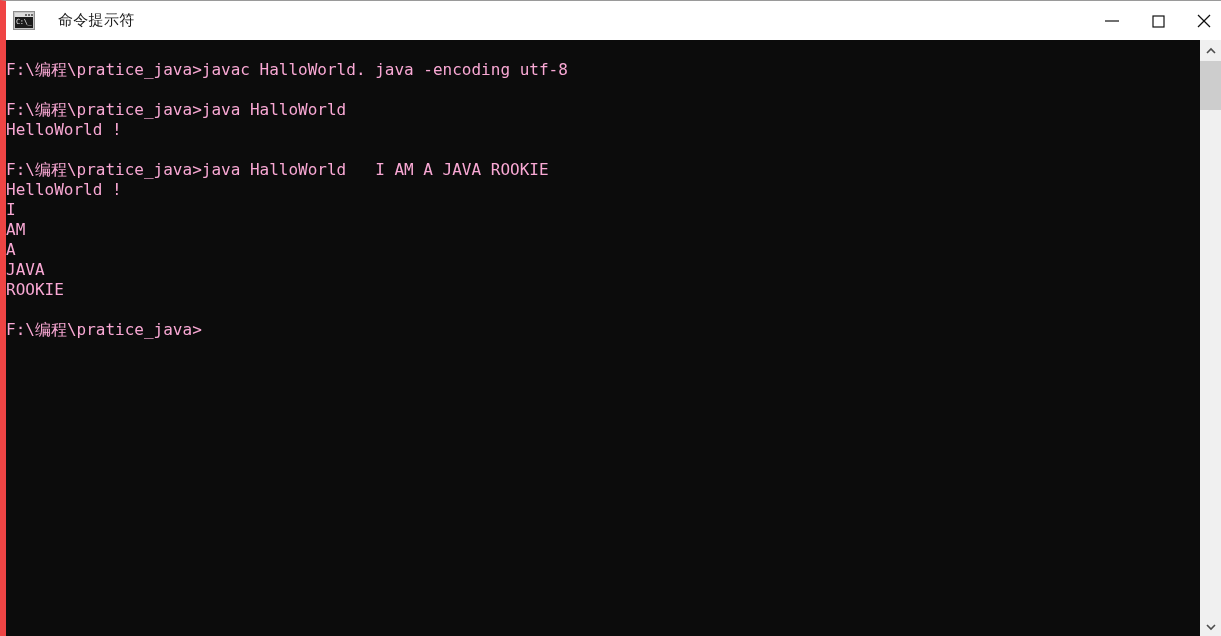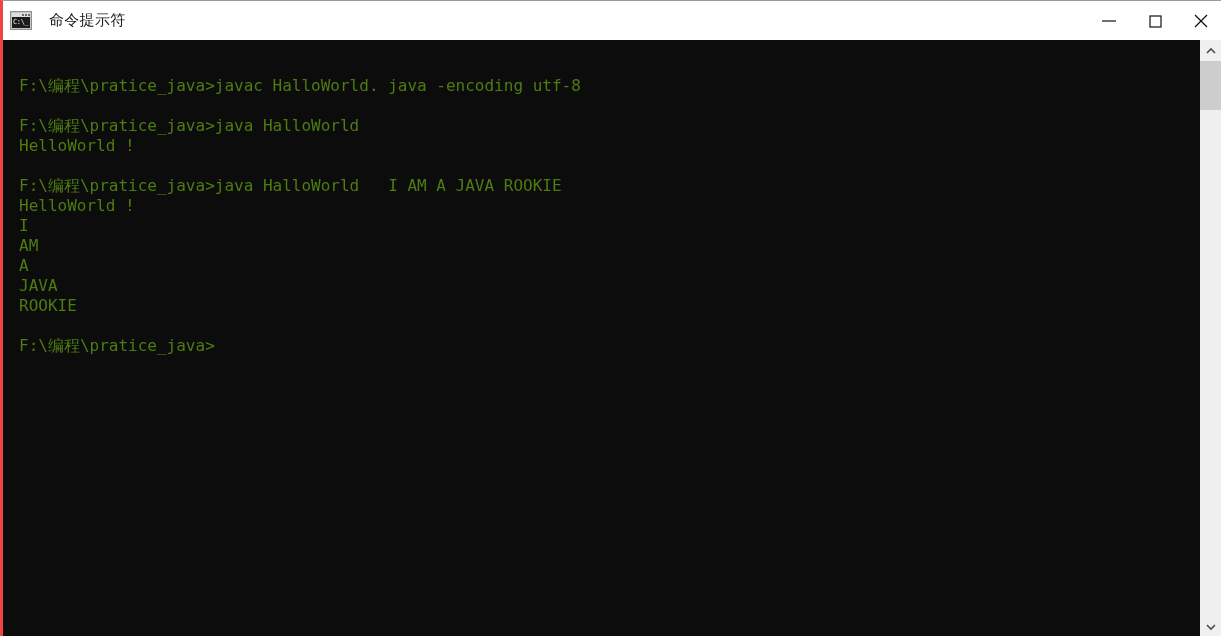--- a/index.html
+++ b/index.html
@@ -13,21 +13,21 @@
     overflow: hidden;
     font-family: "Liberation Sans", sans-serif;
   }
 
   #window {
     position: relative;
     width: 1221px;
     height: 636px;
     background: #ffffff;
     border-top: 1px solid #9a9a9a;
-    border-left: 3px solid #ef4444;
+    border-left: 6px solid #ef4444;
     box-sizing: border-box;
     overflow: hidden;
   }
 
   
   #titlebar {
     position: absolute;
     top: 0;
     left: 0;
     width: 1221px;
@@ -91,21 +91,21 @@
     font-size: 7px;
     line-height: 11px;
     letter-spacing: -0.4px;
     padding-left: 1px;
     box-sizing: border-box;
     white-space: nowrap;
     overflow: hidden;
   }
 
   #window-title {
-    margin-left: 17px;
+    margin-left: 23px;
     font-size: 15px;
     color: #1a1a1a;
     white-space: nowrap;
     letter-spacing: 0.3px;
   }
 
   #window-controls {
     position: absolute;
     top: 0;
     right: 0;
@@ -132,22 +132,22 @@
     width: 1200px;
     height: 597px;
     background: #0c0c0c;
     overflow: hidden;
   }
 
   #console-text {
     position: absolute;
     top: 20px;
     left: 0;
-    margin: 16px;
-    color: #4d7c0f;
+    margin: 0;
+    color: #f9a8d4;
     font-family: "DejaVu Sans Mono", monospace;
     font-size: 16px;
     line-height: 20px;
     white-space: pre;
     letter-spacing: 0px;
   }
 
   #watermark {
     position: absolute;
     right: 8px;

